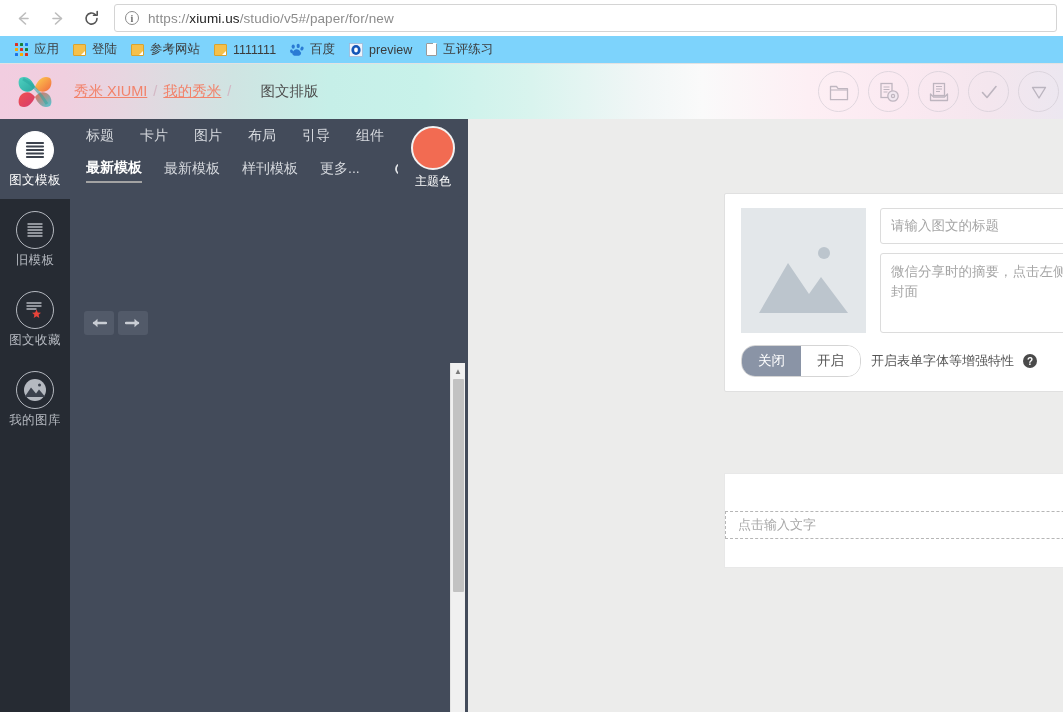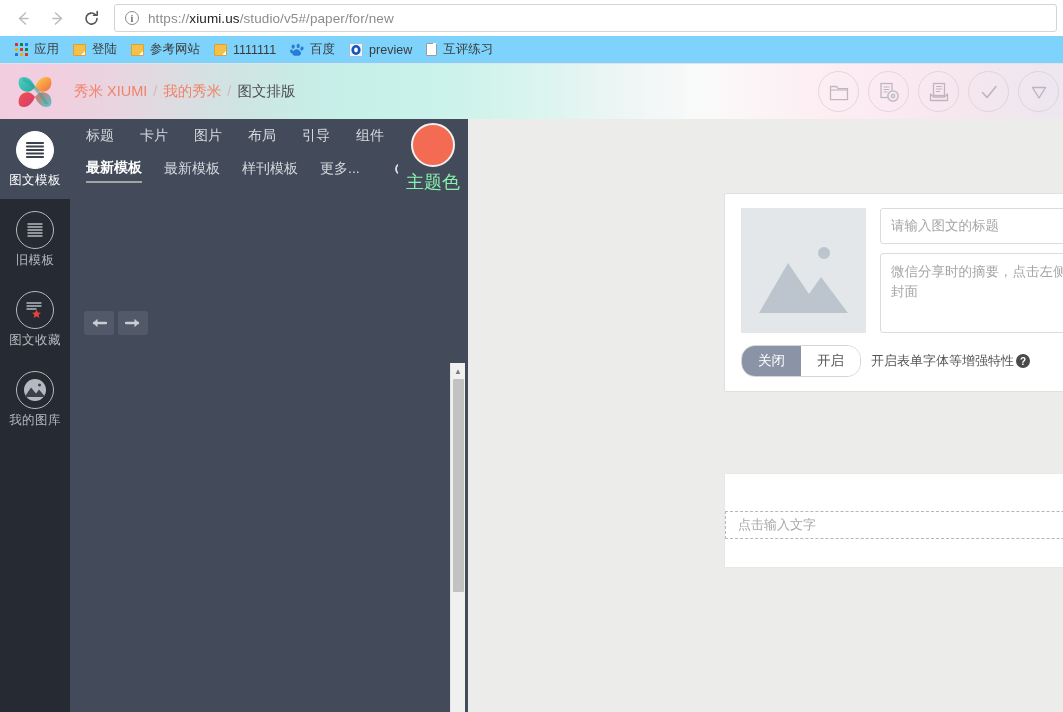--- a/index.html
+++ b/index.html
@@ -87,23 +87,23 @@
       #cfe4e2 22%, #c6efe8 31%, #c8f2ea 40%,
       #d9f4ee 50%, #f0f6f6 60%, #fafafa 66%,
       #fdeff4 76%, #fbe9f1 85%, #f4e6ee 93%, #ece7f0 100%);
     position: relative;
   }
   .xm-logo { width: 46px; height: 46px; margin-left: 12px; flex: 0 0 auto; }
   .breadcrumb {
     margin-left: 12px; font-size: 14.5px; display: flex;
     align-items: baseline; gap: 0px; white-space: nowrap;
   }
-  .bc-link { color: #f2836b; padding: 0 4px; }
+  .bc-link { color: #f2836b; padding: 0 4px; text-decoration: underline; }
   .bc-sep { color: #d3b7c4; padding: 0 2px; }
-  .bc-cur { color: #4d4d4d; padding: 0 4px; }
+  .bc-cur { color: #4d4d4d; padding: 0 4px; margin-left: 23px; }
 
   .header-tools {
     position: absolute; right: 4px; top: 0; height: 55px;
     display: flex; align-items: center; gap: 9px;
   }
   .tool-circle {
     width: 41px; height: 41px; border-radius: 50%;
     border: 1.4px solid #cfc9d2; display: flex;
     align-items: center; justify-content: center;
     opacity: 0.62; flex: 0 0 auto;
@@ -165,21 +165,21 @@
   .theme-btn {
     position: absolute; left: 398px; top: 0; width: 70px; height: 78px;
     background: #434b5a; border-bottom-right-radius: 10px;
     display: flex; flex-direction: column; align-items: center;
     justify-content: center; gap: 3px; z-index: 6;
   }
   .theme-swatch {
     width: 44px; height: 44px; border-radius: 50%;
     background: #f26b52; border: 2px solid #f2f2f2;
   }
-  .theme-label { color: #86efac; font-size: 18px; }
+  .theme-label { color: #ffffff; font-size: 12px; }
 
   .pager-row {
     position: absolute; left: 84px; top: 192px;
     display: flex; gap: 4px; z-index: 5;
   }
   .pager-btn {
     width: 30px; height: 24px; background: #525a69;
     border-radius: 3px; display: flex; align-items: center;
     justify-content: center; color: #c9cdd4; font-size: 14px;
   }
@@ -236,21 +236,21 @@
     display: flex; align-items: center; gap: 10px; margin-top: 12px;
   }
   .seg {
     display: flex; border: 1px solid #d5d5d5; border-radius: 14px;
     overflow: hidden;
   }
   .seg div {
     padding: 6px 16px; font-size: 13.5px; background: #ffffff; color: #555;
   }
   .seg div.on { background: #8a94a6; color: #ffffff; }
-  .meta-hint { font-size: 13px; color: #555; display: flex; align-items: center; gap: 2px; }
+  .meta-hint { font-size: 13px; color: #555; display: flex; align-items: center; gap: 9px; }
   .qmark {
     width: 14px; height: 14px; border-radius: 50%; background: #4a4a4a;
     color: #fff; font-size: 10px; display: flex; align-items: center;
     justify-content: center; font-weight: bold;
   }
 
   .content-card {
     position: absolute; left: 256px; top: 354px;
     width: 420px; height: 95px; background: #ffffff;
     border: 1px solid #e8e8e8;

